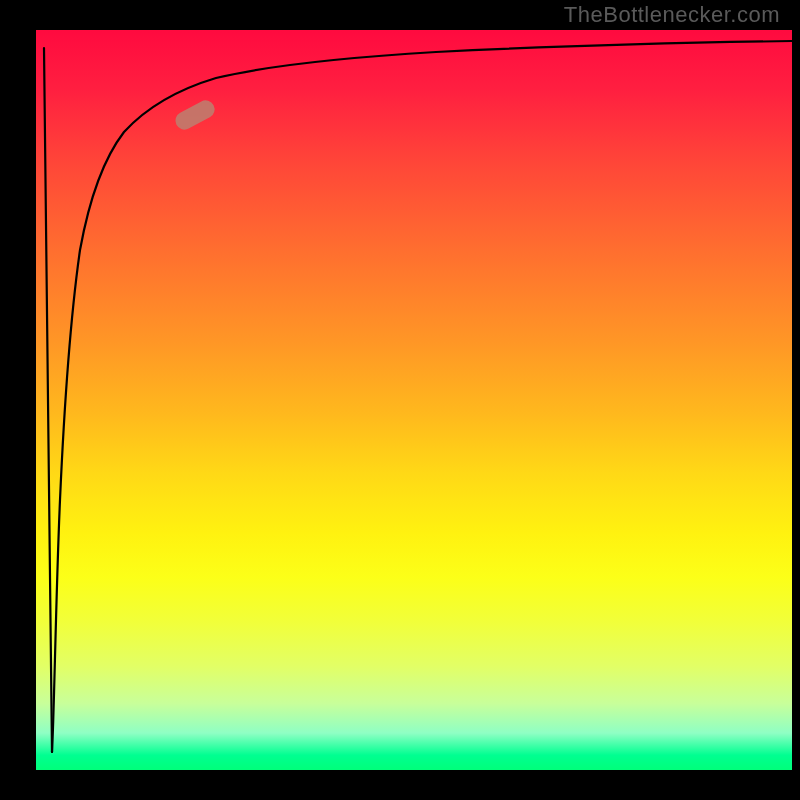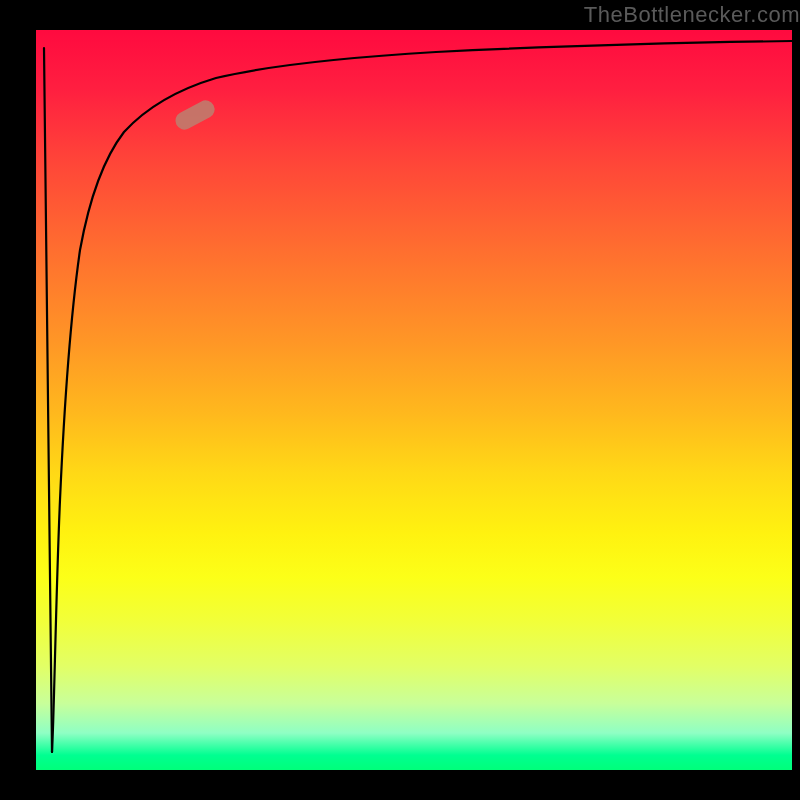--- a/index.html
+++ b/index.html
@@ -7,21 +7,21 @@
     width: 800px;
     height: 800px;
     background: #000;
     position: relative;
     font-family: Arial, Helvetica, sans-serif;
     overflow: hidden;
   }
   .watermark {
     position: absolute;
     top: 2px;
-    right: 0;
+    right: 20px;
     color: #5a5a5a;
     font-size: 22px;
     font-weight: 400;
     letter-spacing: 0.5px;
     z-index: 10;
   }
   .frame {
     position: absolute;
     left: 36px;
     top: 30px;

